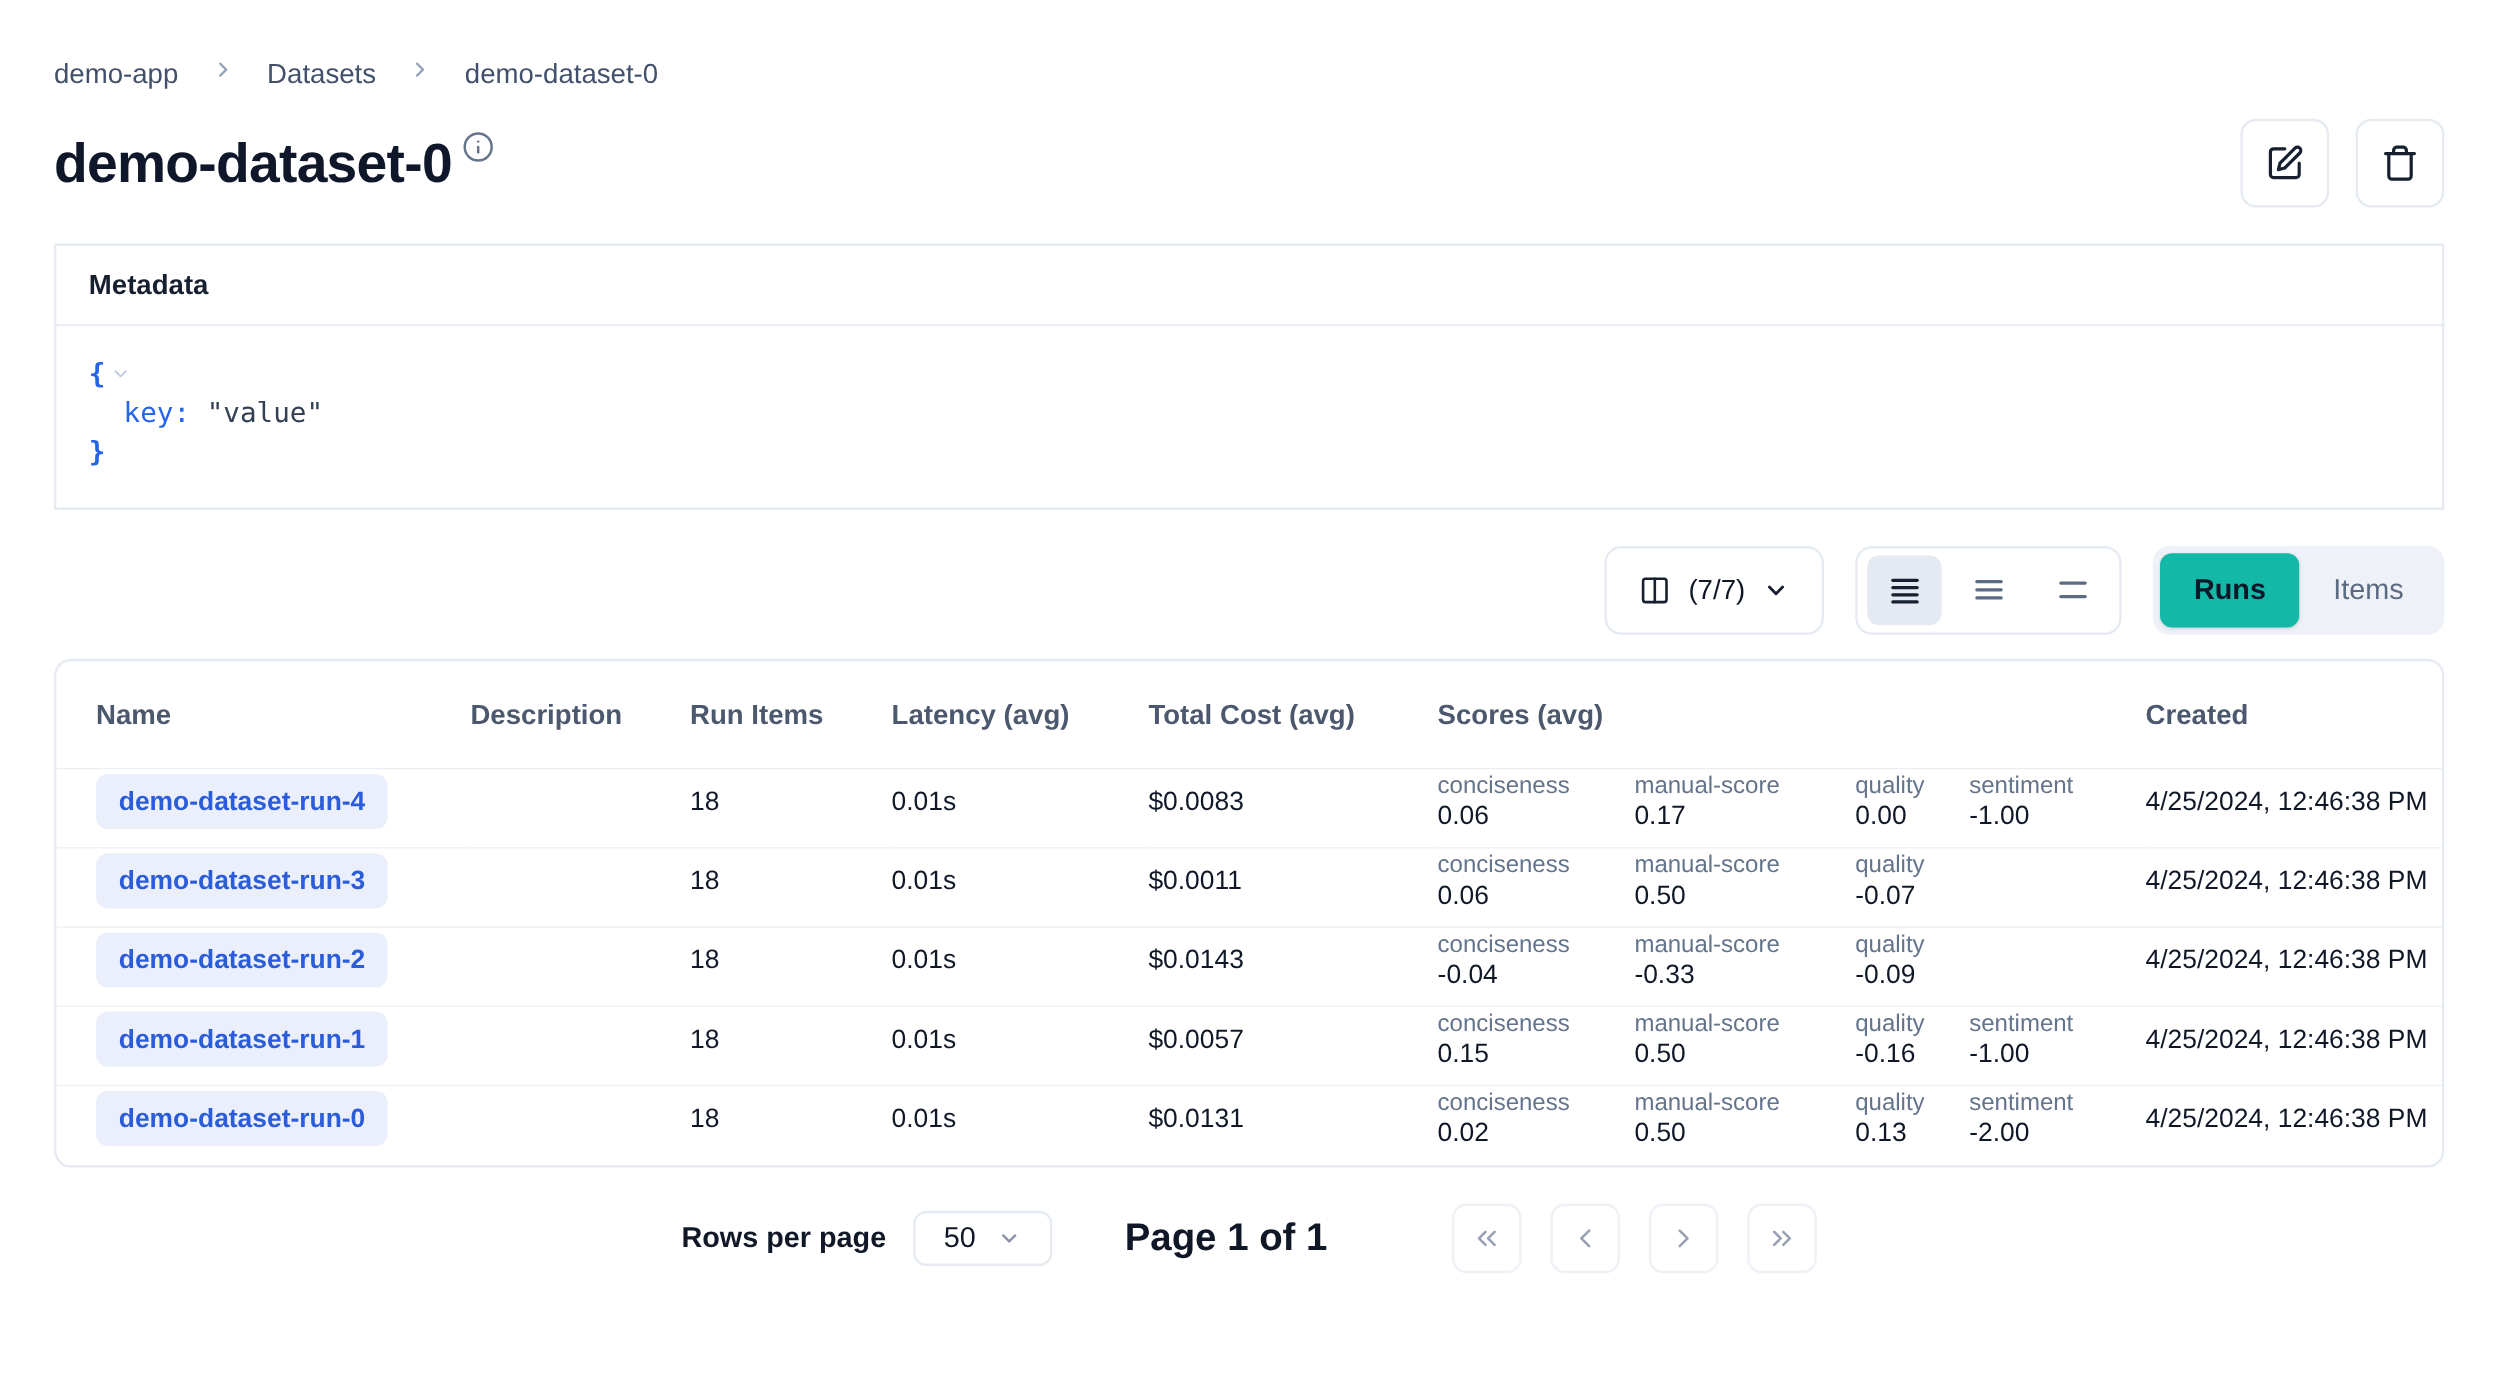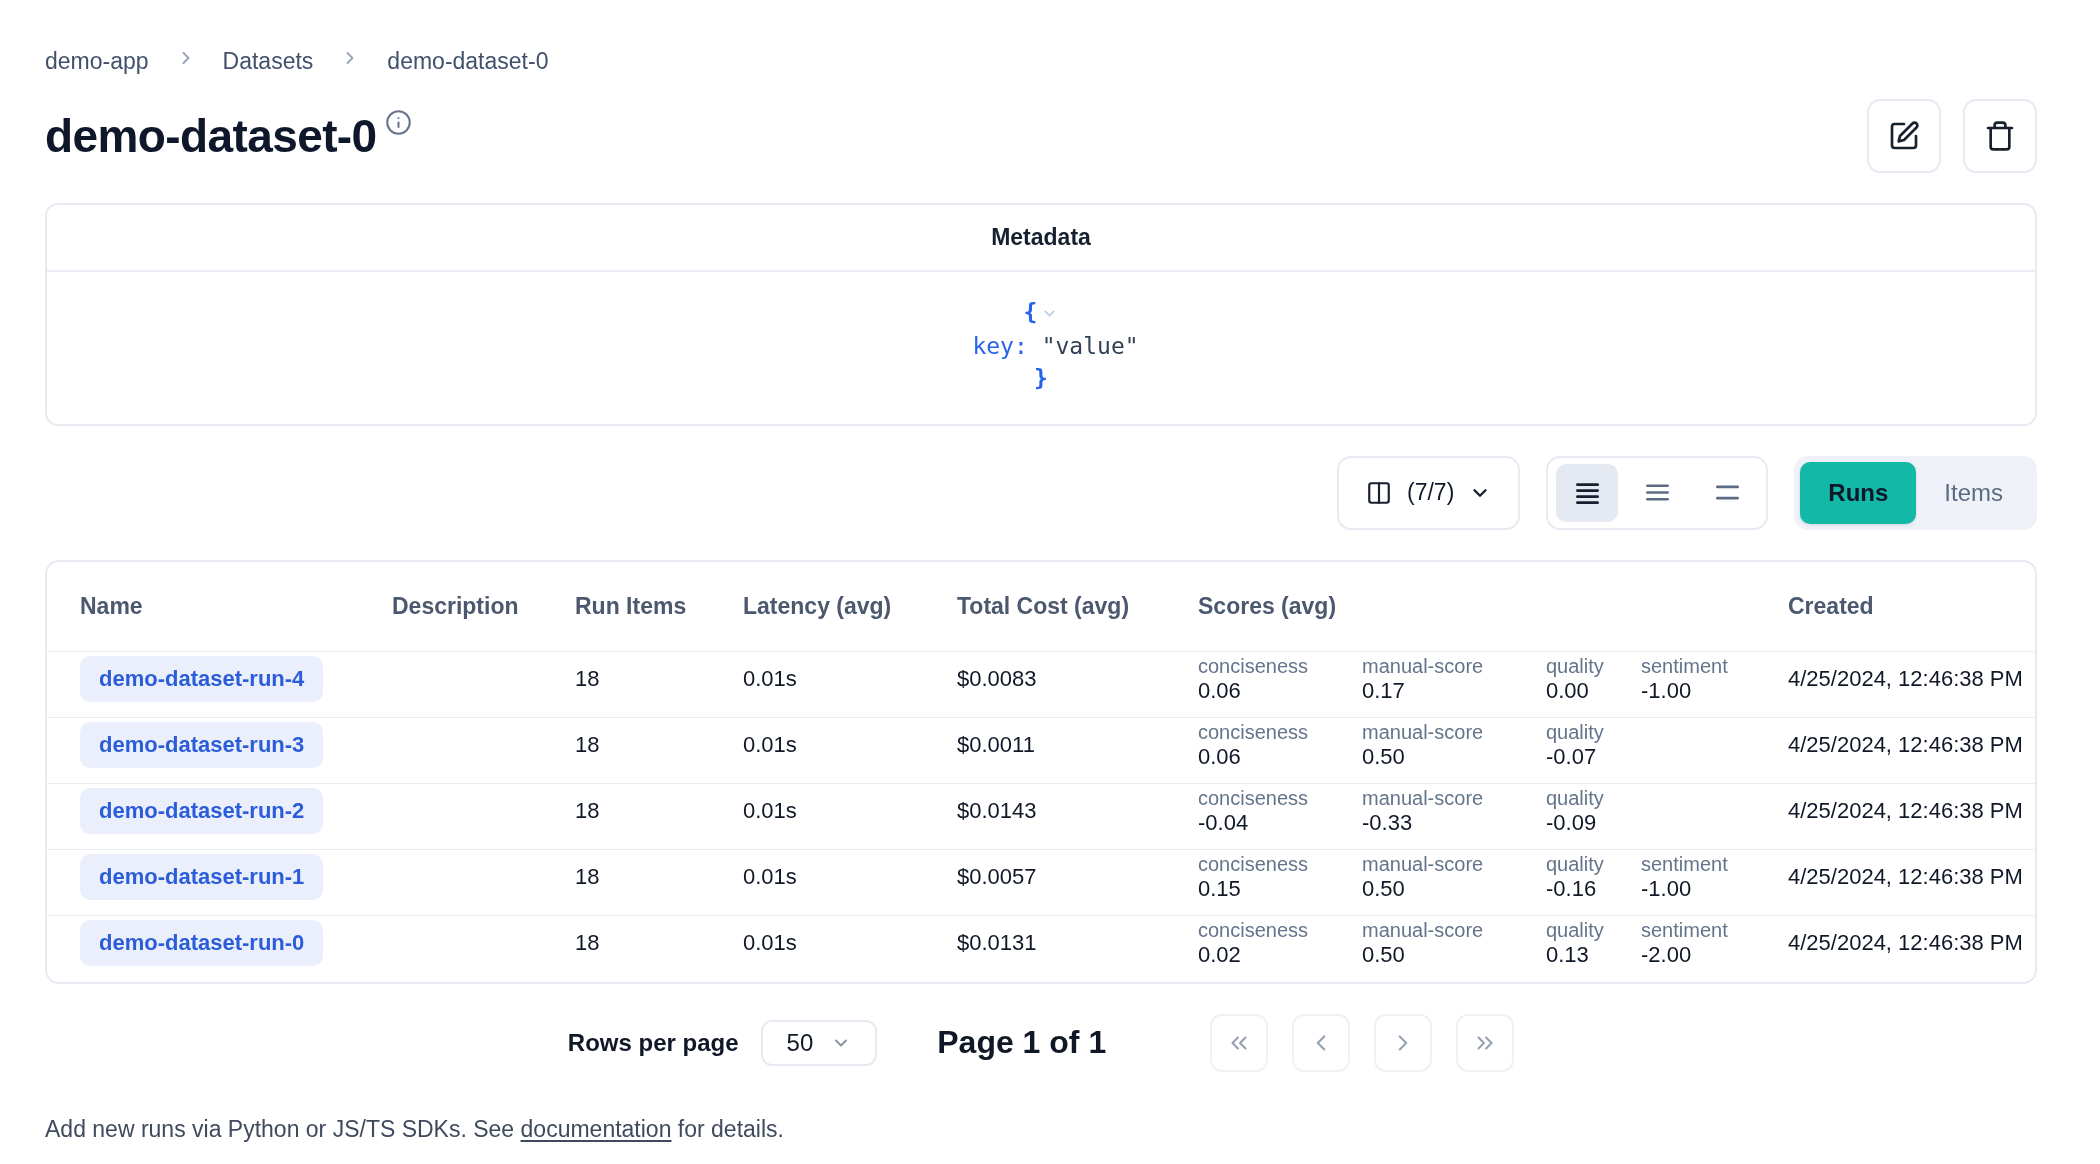--- a/index.html
+++ b/index.html
@@ -18,21 +18,21 @@
   
   .title-row { margin-top:24px; display:flex; justify-content:space-between; align-items:center; }
   .title-wrap { display:flex; align-items:flex-start; }
   h1.page-title { margin:0; font-size:46px; font-weight:700; letter-spacing:-0.6px; color:#0f172a; line-height:1.1; }
   .info-ic { margin-left:8px; margin-top:-2px; color:#64748b; }
   .actions { display:flex; gap:22px; }
   .icon-btn { width:74px; height:74px; border:2px solid #e6ebf2; border-radius:13px; background:#fff;
               display:flex; align-items:center; justify-content:center; cursor:pointer; color:#16202e; }
 
   
-  .metadata-card { margin-top:30px; border:2px solid #e6ebf2; border-radius:13px;text-align:center; }
+  .metadata-card { margin-top:30px; border:2px solid #e6ebf2; border-radius:1px; }
   .metadata-header { padding:19px 27px; font-size:23px; font-weight:600; color:#16202e; border-bottom:2px solid #eaeef4; }
   .metadata-body { padding:24px 27px 30px; font-family:"DejaVu Sans Mono", monospace; font-size:23px; line-height:32px; }
   .json-brace { color:#2563eb; font-weight:700; }
   .json-key { color:#2563eb; }
   .json-string { color:#334155; }
   .json-line2 { padding-left:29px; }
   .json-chevron { color:#c0cbe4; margin-left:4px; vertical-align:middle; }
 
   
   .toolbar { margin-top:30px; display:flex; justify-content:flex-end; align-items:center; gap:26px; }
@@ -45,21 +45,21 @@
   .rh-option { width:62px; height:58px; border-radius:10px; display:flex; align-items:center; justify-content:center;
                background:transparent; border:none; cursor:pointer; }
   .rh-option.selected { background:#e4e9f2; }
   .tabs { height:74px; padding:6px; background:#eef1f7; border-radius:14px; display:flex; align-items:center; }
   .tab { height:62px; padding:0 28px; display:flex; align-items:center; font-size:24px; border-radius:10px;
          border:none; background:transparent; cursor:pointer; font-family:inherit; }
   .tab.active { background:#14b8a6; font-weight:700; color:#0f172a; box-shadow:0 1px 3px rgba(16,24,40,0.12); }
   .tab.inactive { color:#5b6b82; font-weight:500; }
 
   
-  .table-card { margin-top:30px; border:2px solid #e6ebf2; border-radius:14px; overflow:hidden; }
+  .table-card { margin-top:20px; border:2px solid #e6ebf2; border-radius:14px; overflow:hidden; }
   table { border-collapse:collapse; table-layout:fixed; width:2120px; }
   th { text-align:left; font-size:23px; font-weight:600; color:#4b586e; height:90px; padding:0 16px 0 0; vertical-align:middle; }
   th:first-child { padding-left:33px; }
   td { font-size:22px; color:#101828; height:66px; padding:0 16px 12px 0; vertical-align:middle; border-top:1.5px solid #eaeef4; }
   td:first-child { padding-left:33px; }
   .name-pill { display:inline-block; background:#eaeffb; color:#2b5cd9; font-weight:700; font-size:22px;
                padding:10px 19px; border-radius:10px; cursor:pointer; white-space:nowrap; }
   .scores { display:flex; gap:14px; }
   .score { flex:0 0 auto; }
   .score:nth-child(1) { width:150px; }
@@ -407,17 +407,14 @@
         <span>
             <svg width="26" height="26" viewBox="0 0 24 24" fill="none" stroke="currentColor" stroke-width="2" stroke-linecap="round" stroke-linejoin="round">
               <path d="m13 17 5-5-5-5"></path>
               <path d="m6 17 5-5-5-5"></path>
             </svg>
           </span>
       </button>
     </div>
   </div>
 
-  <div class="footer-note">
-    <span>Add new runs via Python or JS/TS SDKs. See </span><a>documentation</a><span> for details.</span>
-  </div>
 
 </div>
 
 </body></html>

